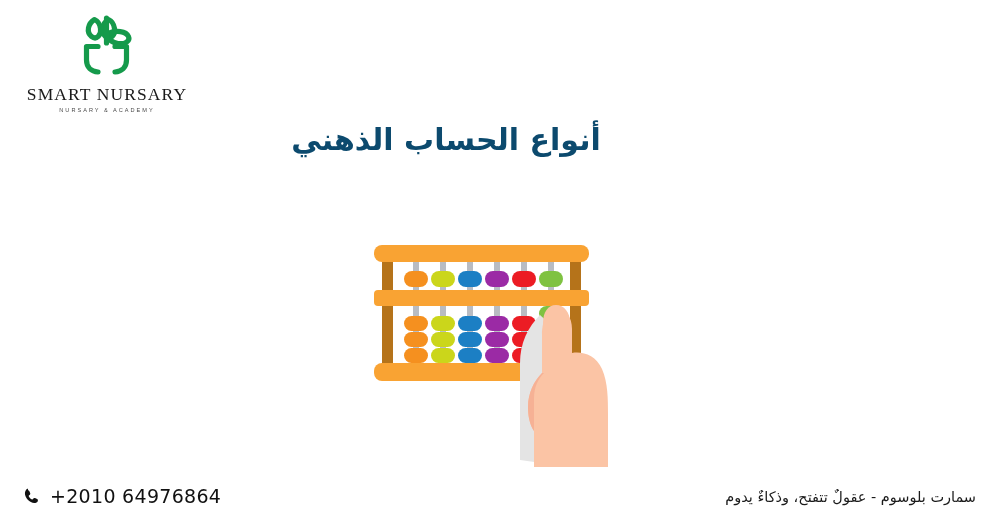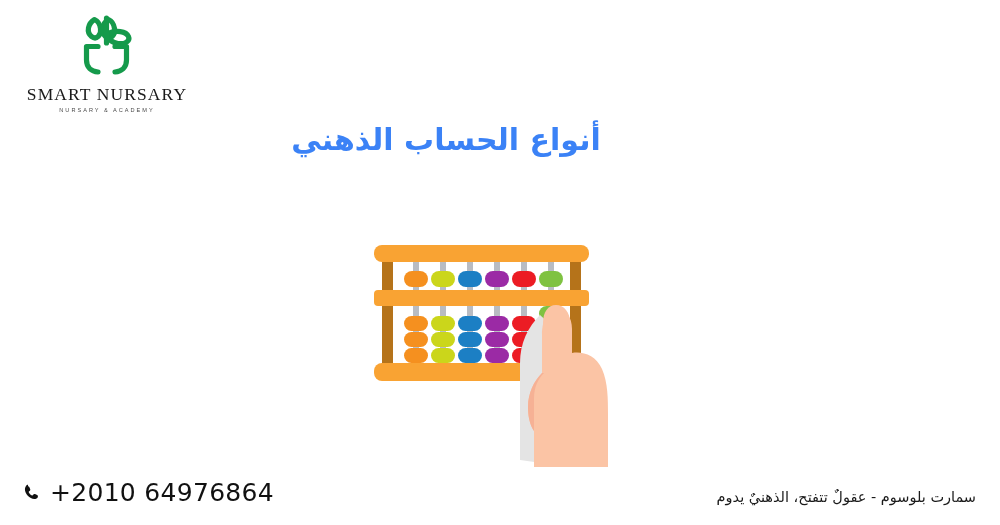--- a/index.html
+++ b/index.html
@@ -55,21 +55,21 @@
   .headline {
     position: absolute;
     left: 0;
     top: 122px;
     width: 892px;
     text-align: center;
     direction: rtl;
     font-family: "DejaVu Sans", sans-serif;
     font-weight: bold;
     font-size: 30px;
-    color: #3b82f6;
+    color: #0c4a6e;
     letter-spacing: 0px;
   }
 
   
   .illustration {
     position: absolute;
     left: 360px;
     top: 235px;
     width: 280px;
     height: 240px;
@@ -90,21 +90,21 @@
     gap: 9px;
   }
   .phone-icon {
     width: 19px;
     height: 19px;
     display: block;
     flex: 0 0 auto;
   }
   .phone-number {
     font-family: "DejaVu Sans", sans-serif;
-    font-size: 25px;
+    font-size: 19px;
     color: #111111;
     letter-spacing: 0.3px;
     white-space: nowrap;
   }
   .footer-tagline {
     position: absolute;
     right: 24px;
     bottom: 20px;
     direction: rtl;
     font-family: "DejaVu Sans", sans-serif;
@@ -264,13 +264,13 @@
 
 <div class="footer-phone">
   <span class="phone-icon">
     <svg viewBox="0 0 24 24" xmlns="http://www.w3.org/2000/svg" aria-hidden="true">
       <path fill="#111111" d="M7.6 2.2c-1 0-2 .6-2.6 1.5C3.4 6 3.3 9 4.6 11.9c1.3 3 3.7 5.6 6.6 7.1 2.4 1.3 5.1 1.6 7.1.5 1-.5 1.7-1.5 1.8-2.6.1-.7-.3-1.4-1-1.7l-2.7-1.2c-.7-.3-1.5-.1-2 .5l-.9 1.1c-.2.2-.5.3-.8.2-1.8-.9-3.3-2.4-4.2-4.2-.1-.3 0-.6.2-.8l1.2-.9c.6-.5.8-1.3.5-2L9.2 5.2c-.3-.6-.9-1-1.6-1z"></path>
     </svg>
   </span>
   <span class="phone-number">+2010 64976864</span>
 </div>
 
-<div class="footer-tagline">سمارت بلوسوم - عقولٌ تتفتح، الذهنيٌ يدوم</div>
+<div class="footer-tagline">سمارت بلوسوم - عقولٌ تتفتح، وذكاءٌ يدوم</div>
 
 </body></html>

